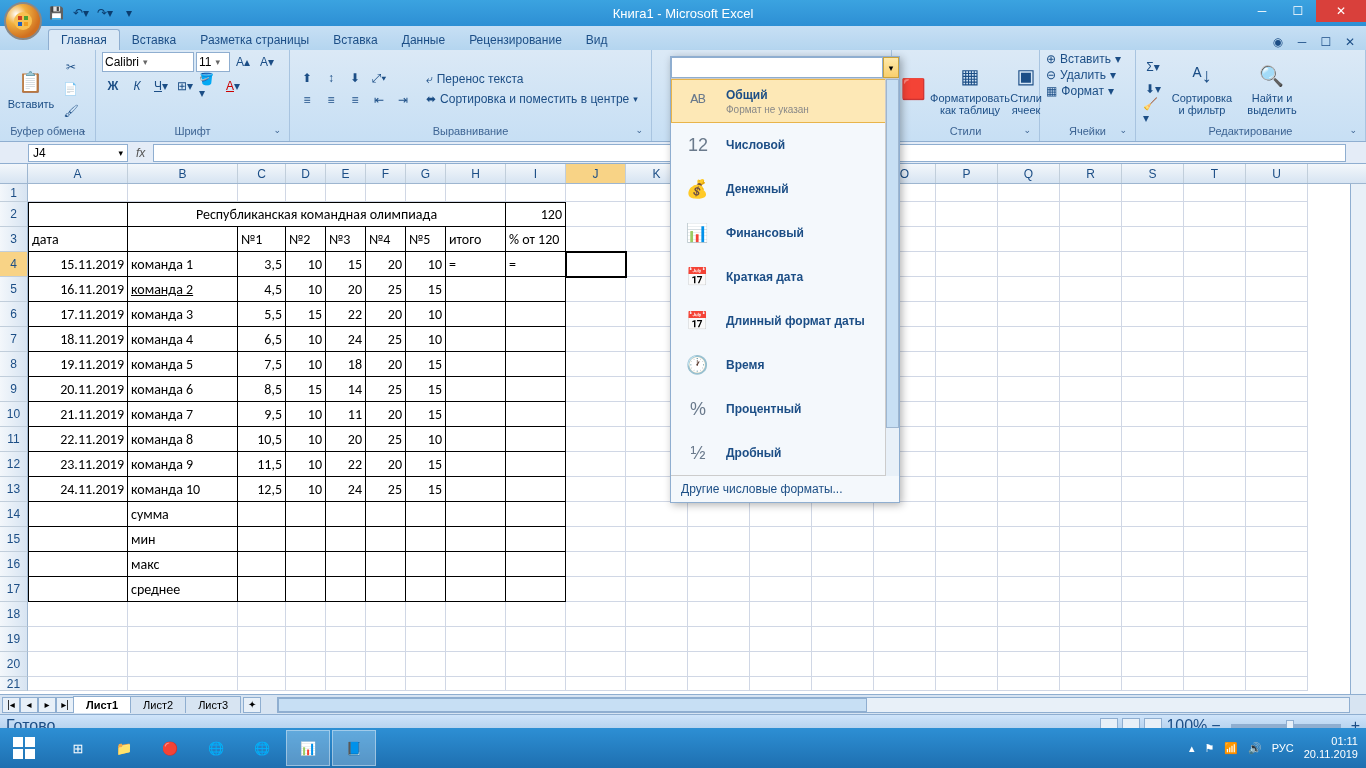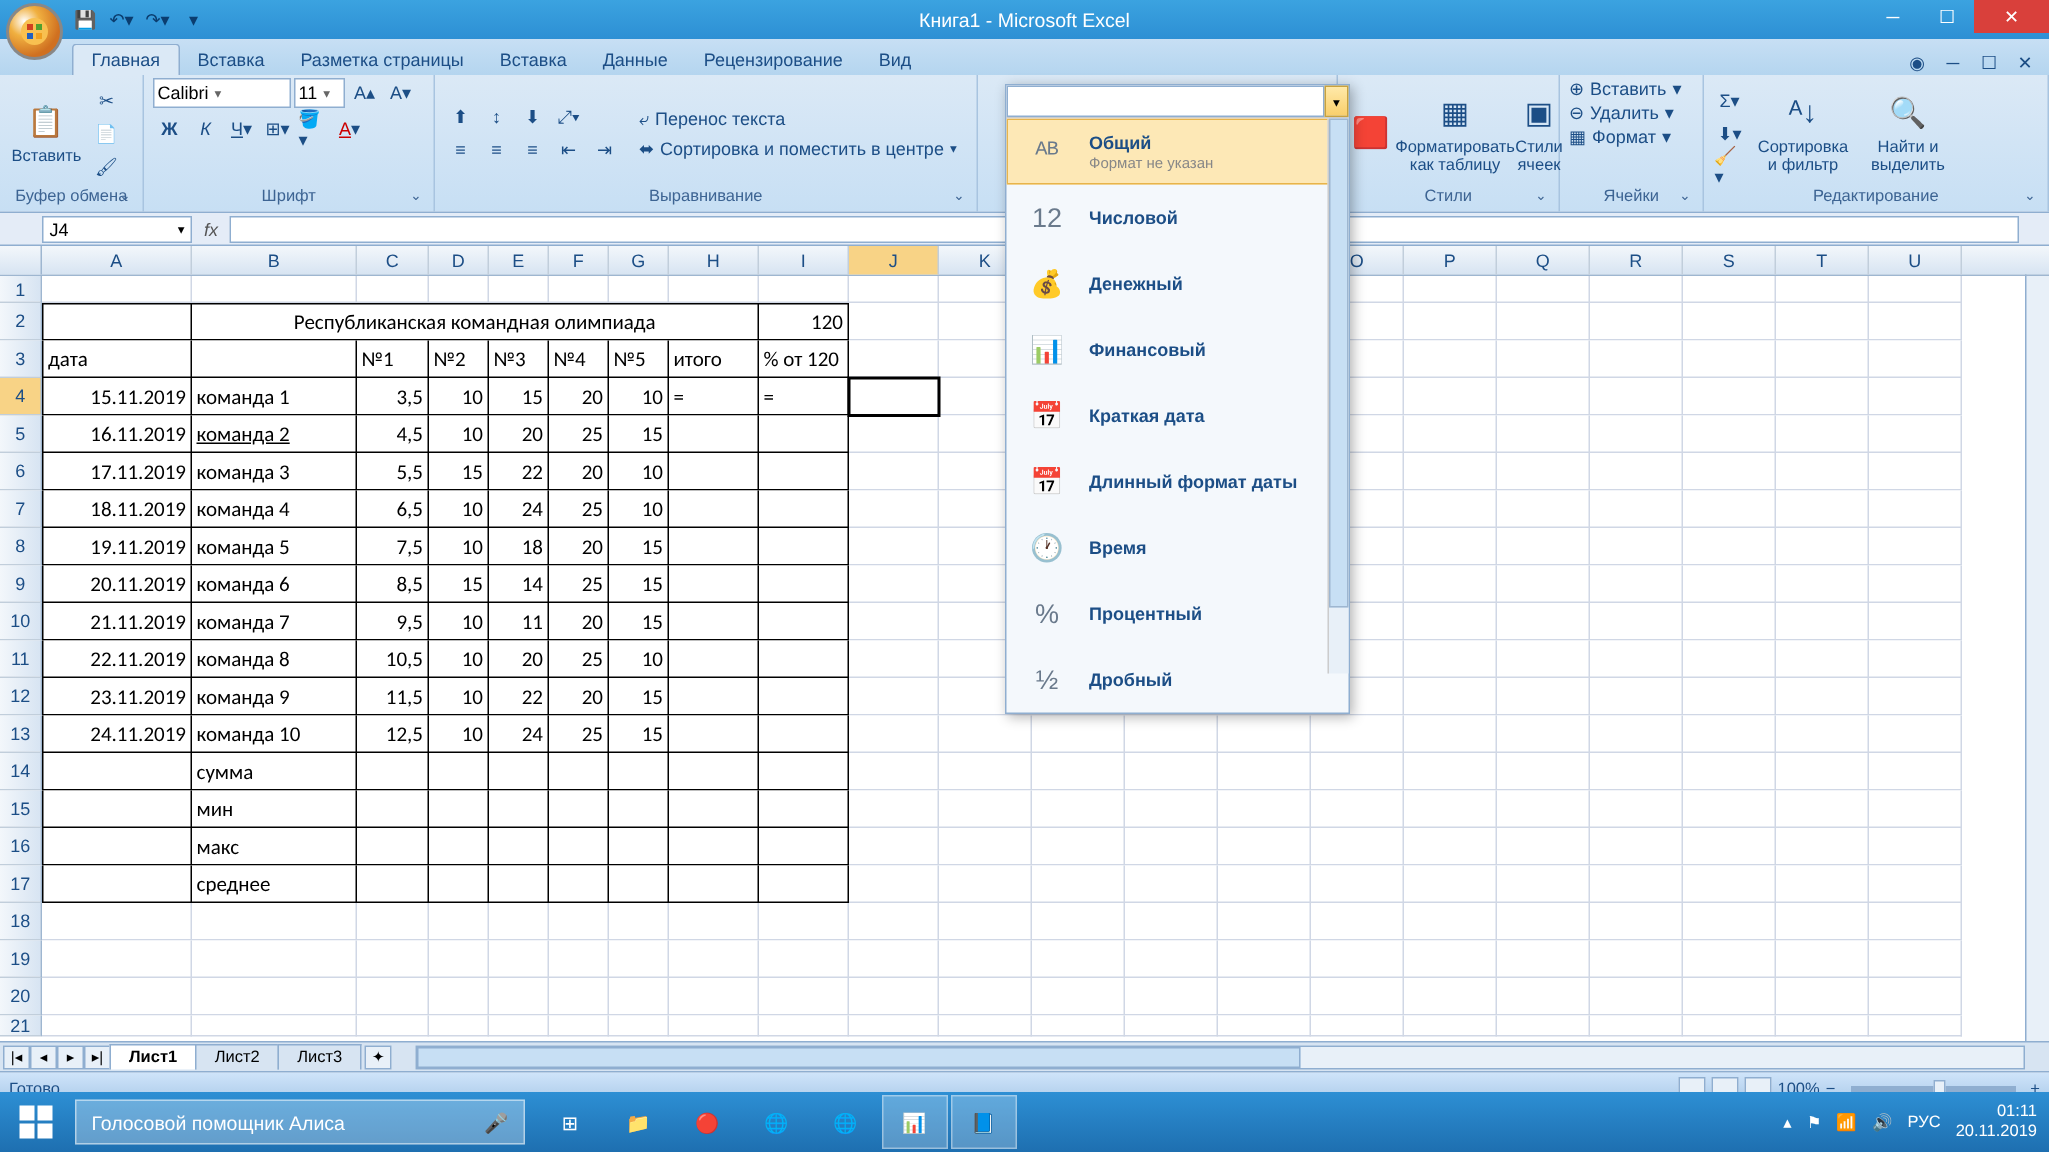--- a/index.html
+++ b/index.html
@@ -50,21 +50,21 @@
 .cell.ctr{justify-content:center;}
 .cell.active{outline:2px solid #000;outline-offset:-1px;z-index:3;position:relative;}
 .sheet-tabs{height:20px;background:#d7e4f2;display:flex;align-items:center;border-top:1px solid #8faed0;font-size:11px;}
 .st-nav{display:flex;gap:0;margin-left:2px;}
 .st-navb{width:18px;height:16px;border:1px solid #8faed0;display:flex;align-items:center;justify-content:center;font-size:10px;background:#e8f0f8;}
 .st-tab{padding:2px 12px;background:#fff;border:1px solid #8faed0;border-bottom:none;margin-left:-1px;}
 .st-tab.active{background:#fff;font-weight:bold;}
 .st-tab.inactive{background:#d7e4f2;}
 .hscroll{flex:1;height:16px;background:#e8f0f8;border:1px solid #8faed0;margin:0 16px;position:relative;}
 .hscroll-thumb{position:absolute;left:0;width:55%;height:100%;background:#c7dff4;border:1px solid #8faed0;}
-.status{height:22px;background:linear-gradient(#cfe4fa,#a9c9e8);border-top:1px solid #8faed0;display:flex;align-items:center;font-size:11px;color:#1c4e86;padding:0 6px;}
+.status{height:22px;background:linear-gradient(#cfe4fa,#a9c9e8);border-top:1px solid #8faed0;display:flex;align-items:center;font-size:16px;color:#1c4e86;padding:0 6px;}
 .status-right{margin-left:auto;display:flex;align-items:center;gap:4px;}
 .view-btn{width:18px;height:16px;border:1px solid #8faed0;background:#e8f0f8;}
 .zoom-slider{width:110px;height:4px;background:#8faed0;position:relative;margin:0 6px;}
 .zoom-thumb{position:absolute;left:50%;top:-4px;width:8px;height:12px;background:#e8f0f8;border:1px solid #8faed0;}
 .taskbar{position:absolute;bottom:0;left:0;right:0;height:40px;background:linear-gradient(#2d8fd4,#1e6fb0);display:flex;align-items:center;color:#fff;font-size:13px;}
 .start-btn{width:48px;height:40px;display:flex;align-items:center;justify-content:center;}
 .win-logo{display:grid;grid-template-columns:10px 10px;grid-template-rows:10px 10px;gap:2px;}
 .win-logo div{background:#fff;}
 .tb-search{background:rgba(255,255,255,.3);border:1px solid rgba(255,255,255,.5);height:30px;width:300px;display:flex;align-items:center;padding:0 10px;margin-left:2px;}
 .tb-icons{display:flex;gap:2px;margin-left:8px;}
@@ -831,24 +831,20 @@
 
 <div class="taskbar">
   <div class="start-btn">
       <div class="win-logo">
         <div></div>
         <div></div>
         <div></div>
         <div></div>
       </div>
     </div>
-  <div class="tb-search">
-      <span>Голосовой помощник Алиса</span>
-      <span style="margin-left:auto">🎤</span>
-    </div>
   <div class="tb-icons">
     <div class="tb-ico">⊞</div>
     <div class="tb-ico">📁</div>
     <div class="tb-ico">🔴</div>
     <div class="tb-ico">🌐</div>
     <div class="tb-ico">🌐</div>
     <div class="tb-ico active">📊</div>
     <div class="tb-ico active">📘</div>
   </div>
   <div class="tray">
@@ -922,13 +918,14 @@
       <div class="fp-item">
         <div class="fp-ico">½</div>
         <div class="fp-txt">
           <div style="font-weight: 600;">Дробный</div>
         </div>
       </div>
     </div>
   <div class="fp-scroll">
       <div class="fp-scroll-thumb"></div>
     </div>
+  <div class="fp-footer">Другие числовые форматы...</div>
 </div>
 
 </body></html>

